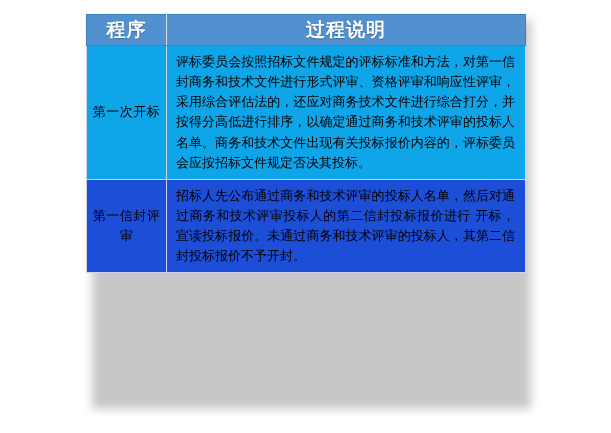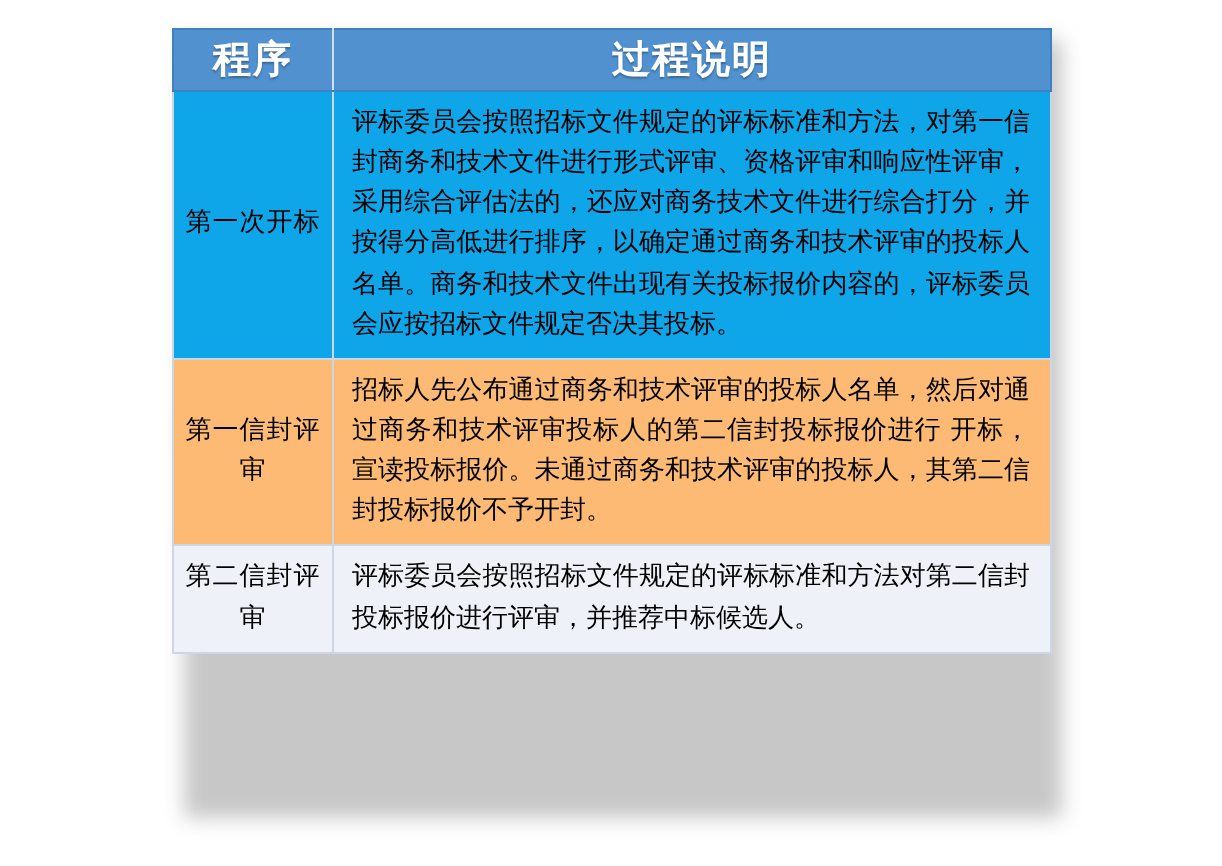--- a/index.html
+++ b/index.html
@@ -73,21 +73,21 @@
   }
   #process-table td.cell-desc {
     text-align: left;
     padding: 6px 10px 6px 9px;
     text-align: justify;
     text-justify: inter-ideograph;
   }
   
   tr.row-tint-light td { background: #eef2f8; }
   tr.row-tint-mid   td { background: #0ea5e9; }
-  tr.row-tint-blue  td { background: #fdba74; }
+  tr.row-tint-blue  td { background: #1d4ed8; }
 </style>
 </head>
 <body>
 
 <div id="page">
 
   <div id="table-shadow"></div>
 
   <table id="process-table">
     <colgroup>
@@ -102,20 +102,16 @@
     </thead>
     <tbody>
       <tr class="row-tint-mid">
         <td class="cell-step">第一次开标</td>
         <td class="cell-desc">评标委员会按照招标文件规定的评标标准和方法，对第一信封商务和技术文件进行形式评审、资格评审和响应性评审，采用综合评估法的，还应对商务技术文件进行综合打分，并按得分高低进行排序，以确定通过商务和技术评审的投标人名单。商务和技术文件出现有关投标报价内容的，评标委员会应按招标文件规定否决其投标。</td>
       </tr>
       <tr class="row-tint-blue">
         <td class="cell-step">第一信封评审</td>
         <td class="cell-desc">招标人先公布通过商务和技术评审的投标人名单，然后对通过商务和技术评审投标人的第二信封投标报价进行 开标，宣读投标报价。未通过商务和技术评审的投标人，其第二信封投标报价不予开封。</td>
       </tr>
-      <tr class="row-tint-light">
-        <td class="cell-step">第二信封评审</td>
-        <td class="cell-desc">评标委员会按照招标文件规定的评标标准和方法对第二信封投标报价进行评审，并推荐中标候选人。</td>
-      </tr>
     </tbody>
   </table>
 
 </div>
 
 </body></html>

